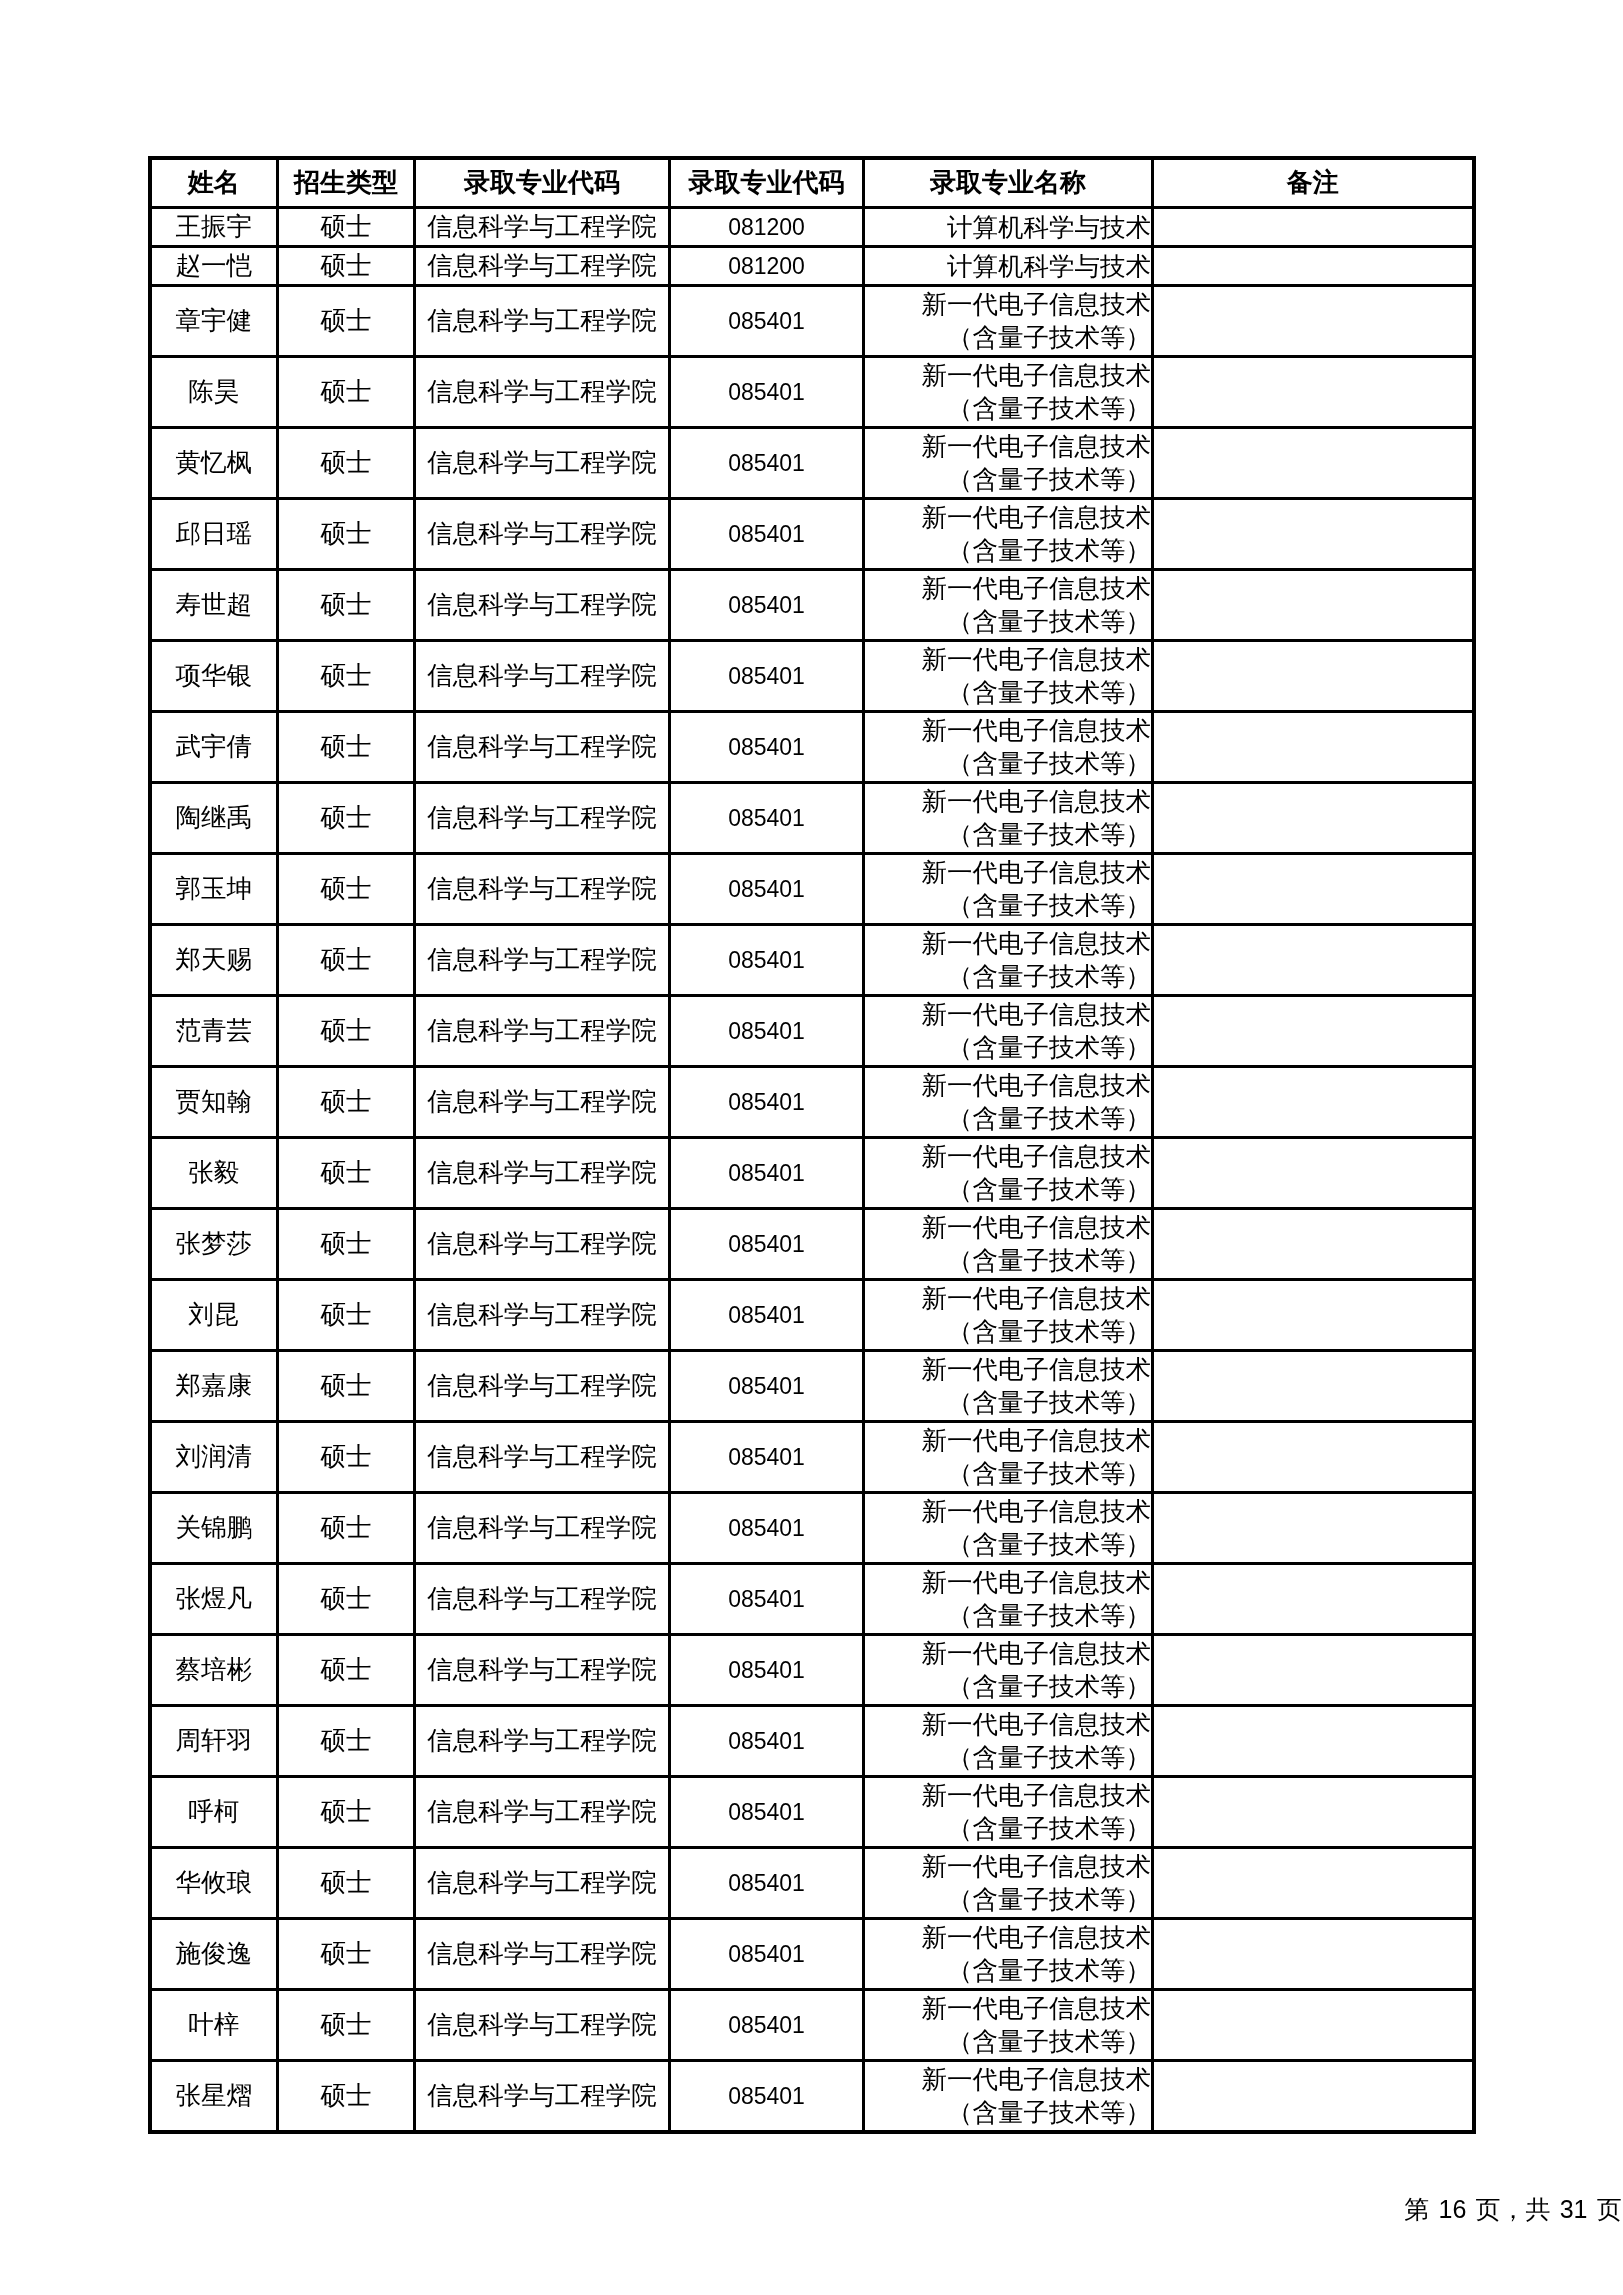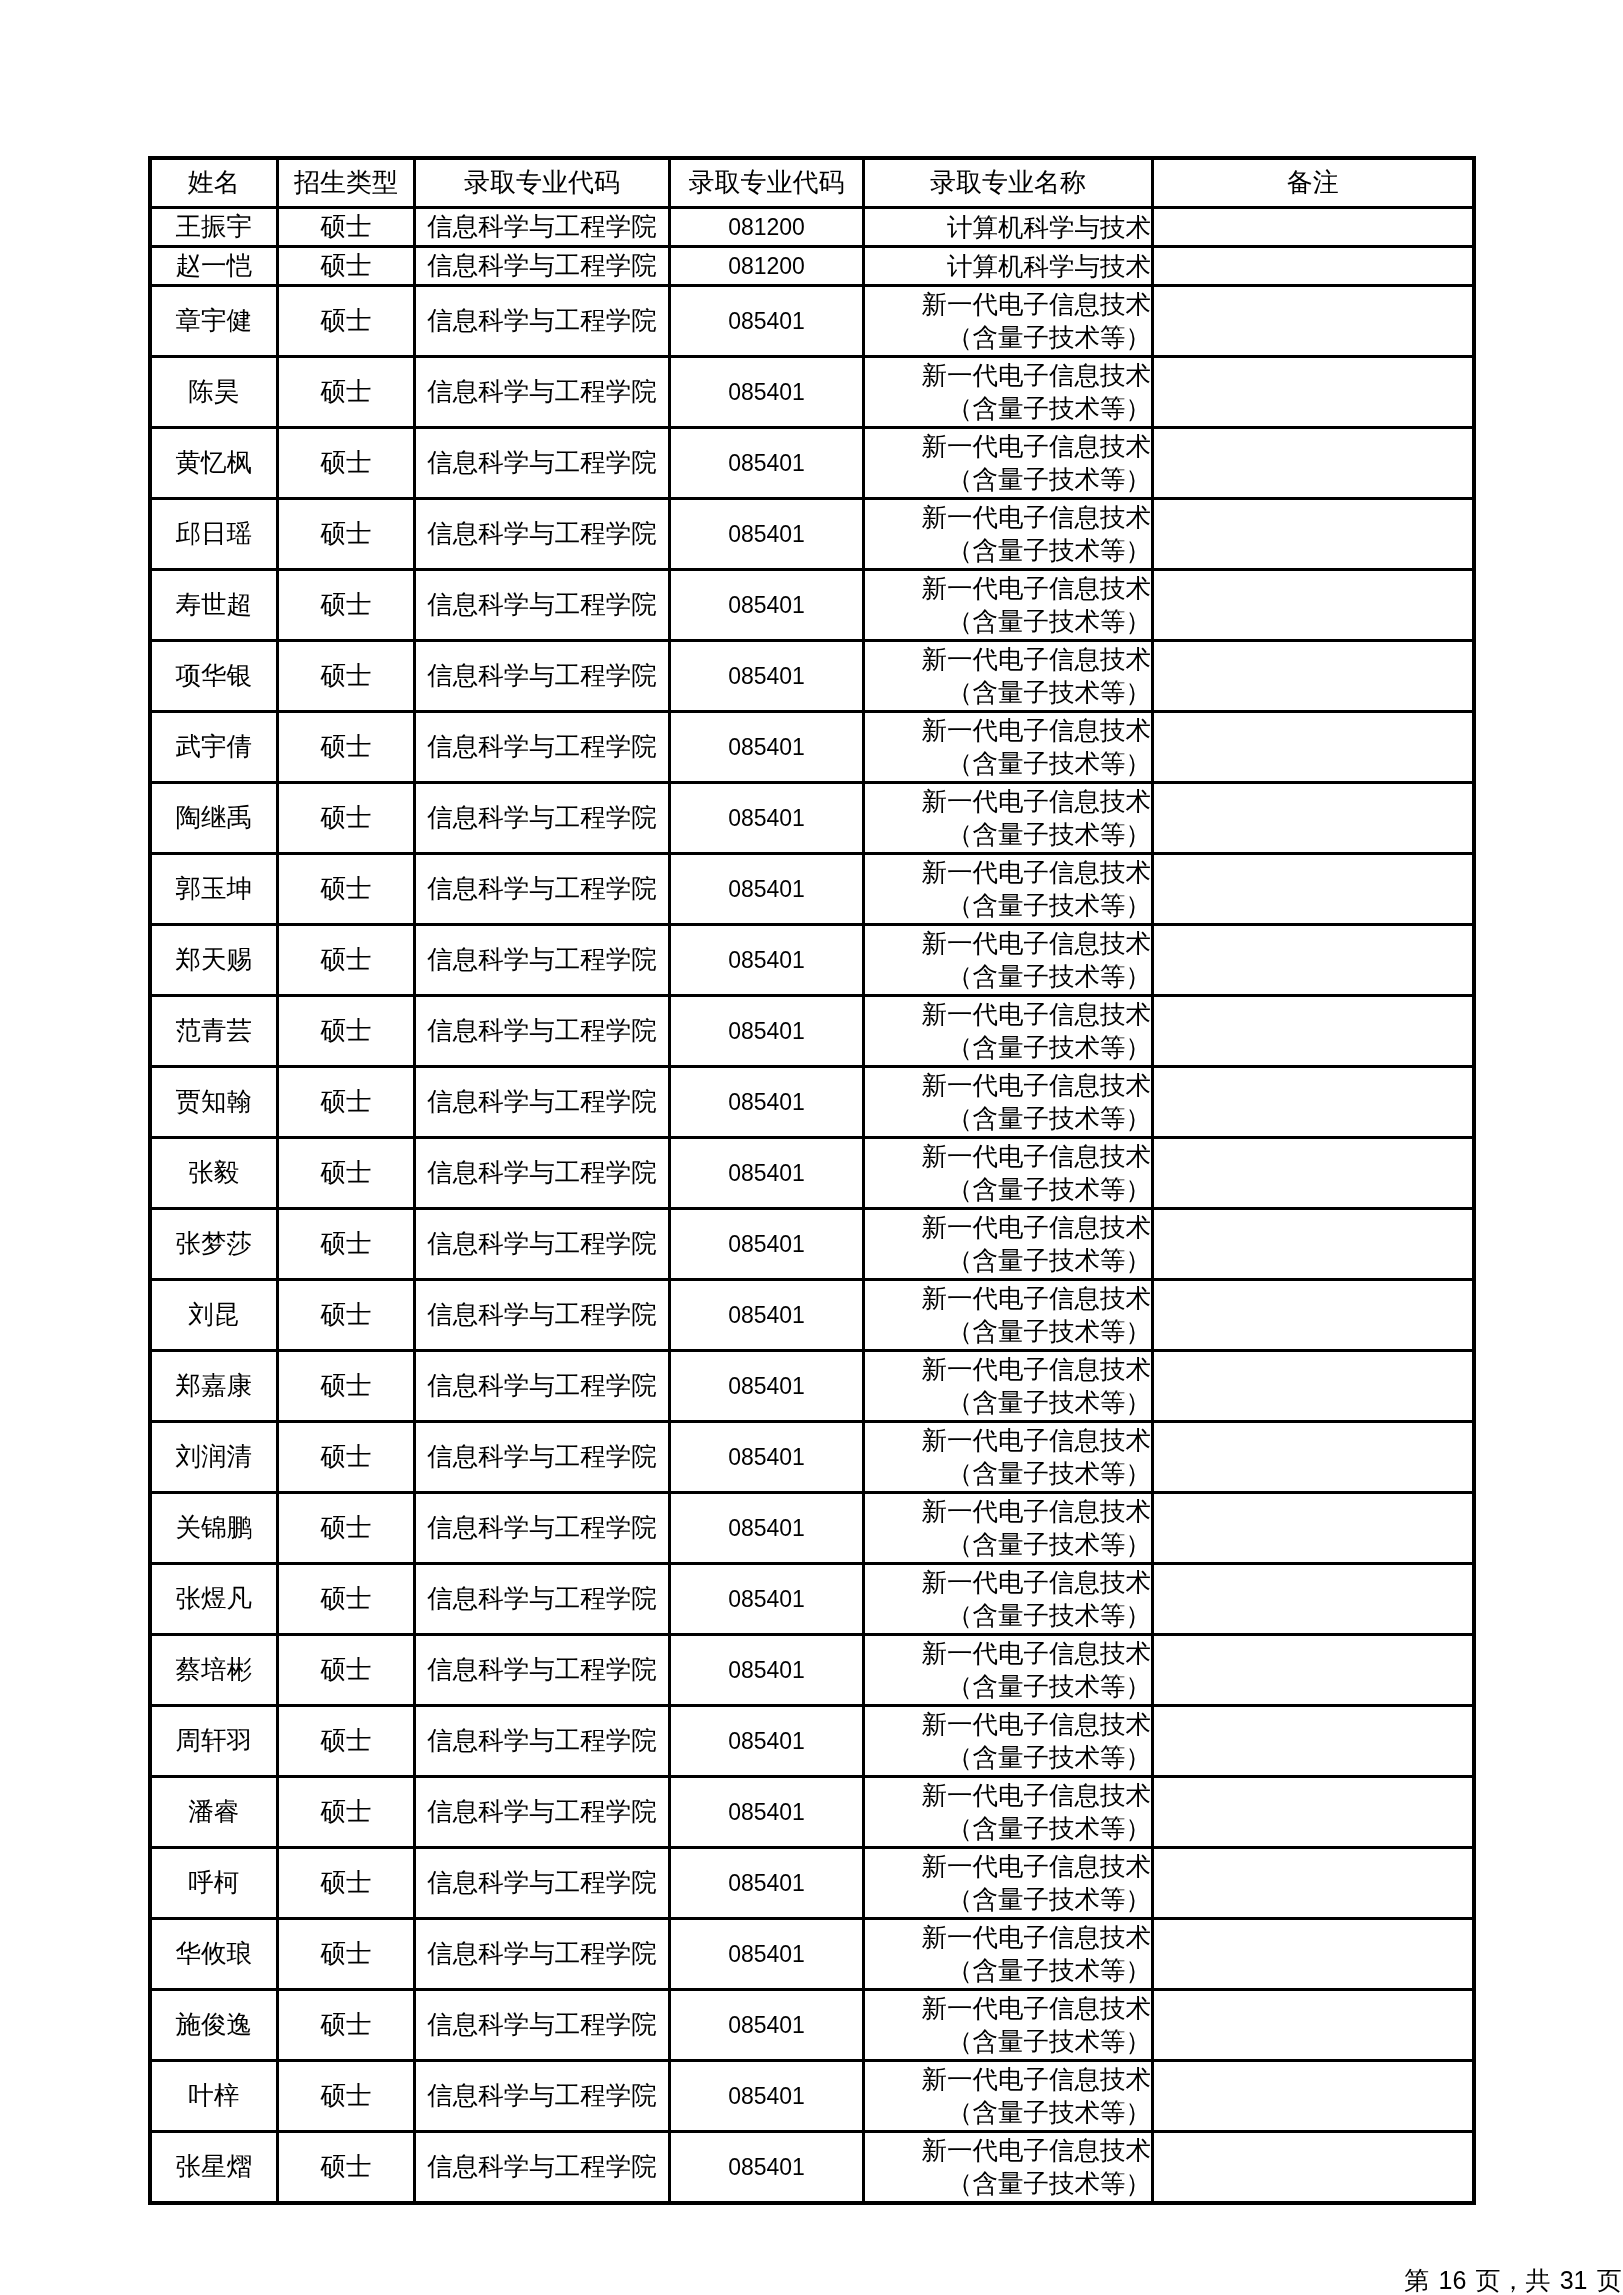--- a/index.html
+++ b/index.html
@@ -29,21 +29,21 @@
   th, td {
     border: 3.3px solid #000000;
     text-align: center;
     vertical-align: middle;
     padding: 0;
     overflow: hidden;
   }
   thead th {
     height: 46px;
     font-size: 26px;
-    font-weight: normal;
+    font-weight: bold;
     line-height: 1.1;
   }
   td {
     font-size: 25.5px;
     line-height: 1.25;
   }
   tr.short td { height: 36px; }
   tr.tall td  { height: 68px; }
   td.c-code {
     font-family: "Liberation Sans", "DejaVu Sans", sans-serif;
@@ -363,31 +363,20 @@
     <td class="c-type"><span class="v">硕士</span></td>
     <td class="c-college"><span class="v">信息科学与工程学院</span></td>
     <td class="c-code"><span class="v">085401</span></td>
     <td class="c-major">
               <span class="line">新一代电子信息技术</span>
               <span class="line">（含量子技术等）</span>
             </td>
     <td class="c-remark"></td>
   </tr>
 
-  <tr class="tall">
-    <td class="c-name"><span class="v">潘睿</span></td>
-    <td class="c-type"><span class="v">硕士</span></td>
-    <td class="c-college"><span class="v">信息科学与工程学院</span></td>
-    <td class="c-code"><span class="v">085401</span></td>
-    <td class="c-major">
-              <span class="line">新一代电子信息技术</span>
-              <span class="line">（含量子技术等）</span>
-            </td>
-    <td class="c-remark"></td>
-  </tr>
 
   <tr class="tall">
     <td class="c-name"><span class="v">呼柯</span></td>
     <td class="c-type"><span class="v">硕士</span></td>
     <td class="c-college"><span class="v">信息科学与工程学院</span></td>
     <td class="c-code"><span class="v">085401</span></td>
     <td class="c-major">
               <span class="line">新一代电子信息技术</span>
               <span class="line">（含量子技术等）</span>
             </td>

